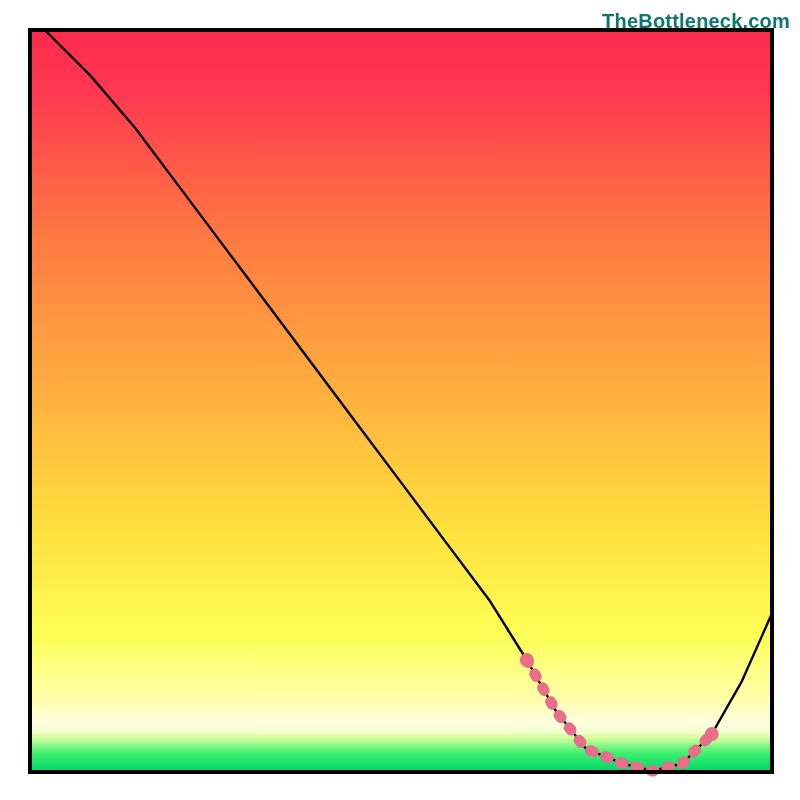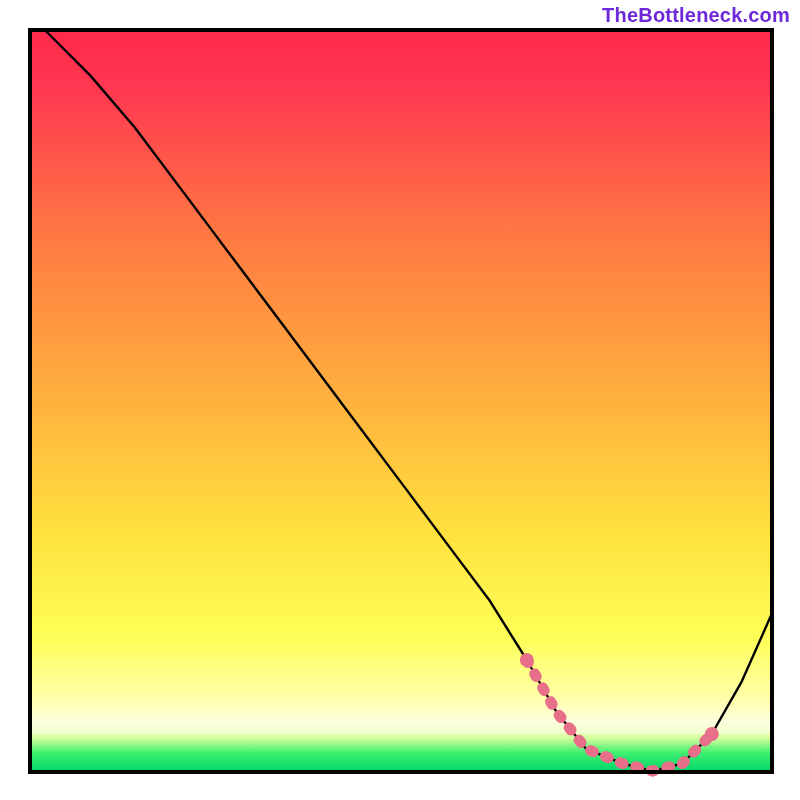--- a/index.html
+++ b/index.html
@@ -11,25 +11,25 @@
     font-family: Arial, Helvetica, sans-serif;
     overflow: hidden;
   }
   .stage {
     position: relative;
     width: 800px;
     height: 800px;
   }
   .attribution {
     position: absolute;
-    top: 4px;
+    top: 10px;
     right: 10px;
     font-size: 20px;
     font-weight: 600;
-    color: #6d28d9;
+    color: #0f766e;
     letter-spacing: 0.2px;
   }
   svg.chart {
     position: absolute;
     left: 0;
     top: 0;
     width: 800px;
     height: 800px;
   }
 </style>

